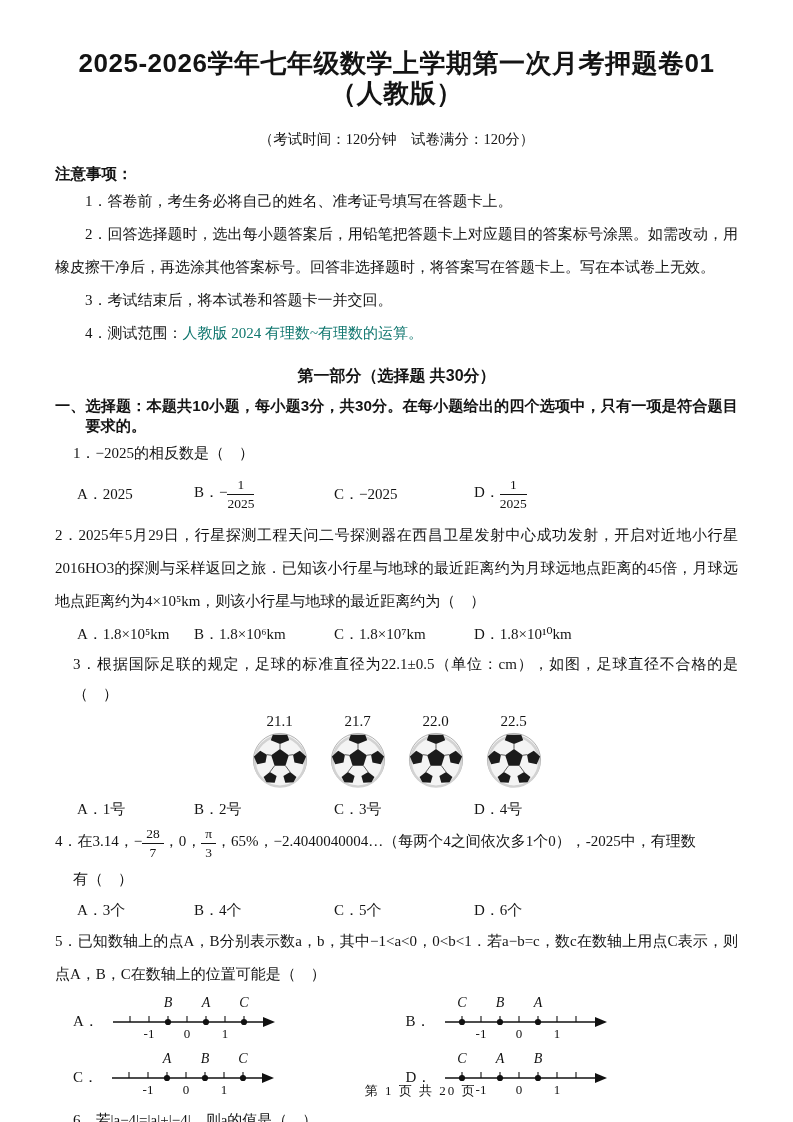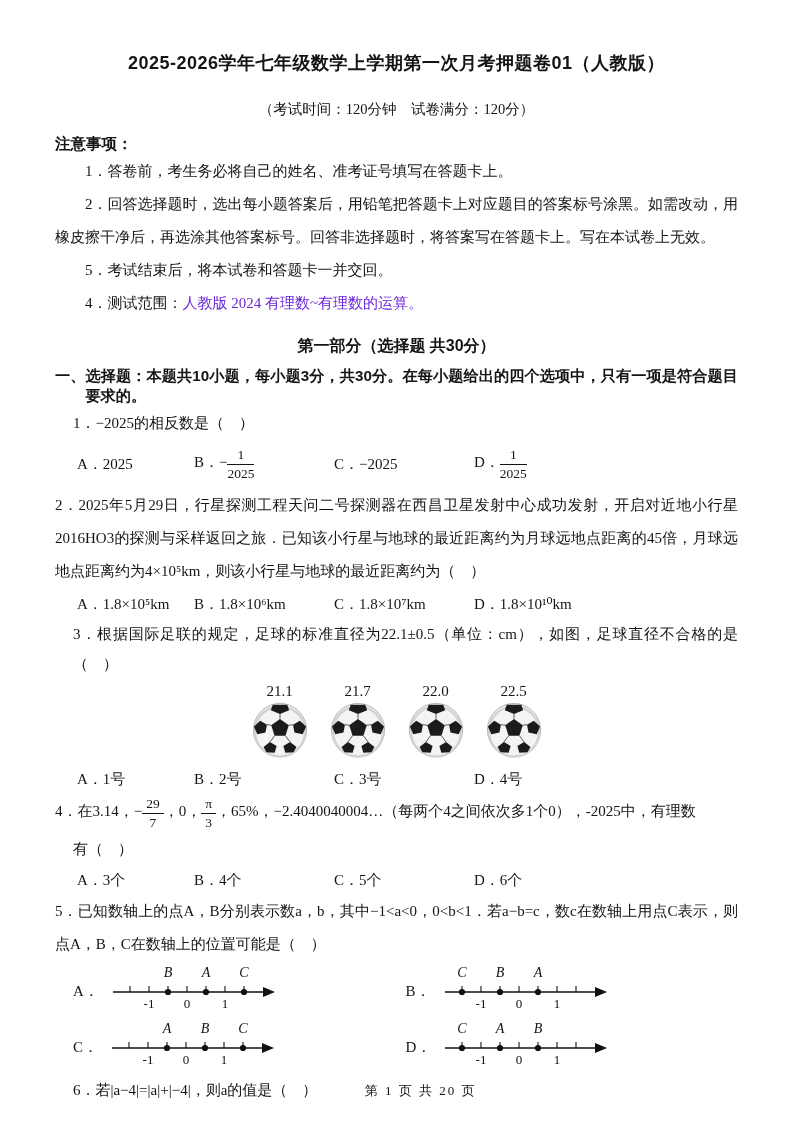--- a/index.html
+++ b/index.html
@@ -5,31 +5,31 @@
   * { box-sizing: border-box; }
   html,body { margin:0; padding:0; }
   body {
     width:793px; height:1122px; background:#ffffff; overflow:hidden;
     font-family:"Liberation Serif","DejaVu Serif",serif; color:#141414;
   }
   .page { position:relative; width:793px; height:1122px; padding:36px 55px 0 55px; }
 
   .title {
     font-family:"Liberation Sans","DejaVu Sans",sans-serif;
-    font-weight:bold; font-size:18px; line-height:30px;
+    font-weight:bold; font-size:26px; line-height:30px;
     text-align:center; margin-top:12px; letter-spacing:0.5px;
   }
   .subtitle { text-align:center; font-size:14.5px; margin-top:22px; }
 
   .notice-heading {
     font-family:"Liberation Sans","DejaVu Sans",sans-serif;
     font-weight:bold; font-size:15.5px; margin-top:15px;
   }
   .notice p { margin:0; font-size:15px; line-height:33px; text-indent:2em; text-align:justify; }
-  .red { color:#6d28d9; }
+  .red { color:#0f766e; }
 
   .part-header {
     text-align:center; font-family:"Liberation Sans","DejaVu Sans",sans-serif;
     font-weight:bold; font-size:16px; margin-top:16px;
   }
   .intro {
     font-family:"Liberation Sans","DejaVu Sans",sans-serif; font-weight:bold;
     font-size:15.2px; line-height:20px; margin-top:9px;
     padding-left:2em; text-indent:-2em; text-align:justify;
   }
@@ -65,21 +65,21 @@
 
   <div class="title">2025-2026学年七年级数学上学期第一次月考押题卷01（人教版）</div>
 
   <div class="subtitle">（考试时间：120分钟　试卷满分：120分）</div>
 
   <div class="notice-heading">注意事项：</div>
 
   <div class="notice">
     <p>1．答卷前，考生务必将自己的姓名、准考证号填写在答题卡上。</p>
     <p>2．回答选择题时，选出每小题答案后，用铅笔把答题卡上对应题目的答案标号涂黑。如需改动，用橡皮擦干净后，再选涂其他答案标号。回答非选择题时，将答案写在答题卡上。写在本试卷上无效。</p>
-    <p>5．考试结束后，将本试卷和答题卡一并交回。</p>
+    <p>3．考试结束后，将本试卷和答题卡一并交回。</p>
     <p><span>4．测试范围：</span><span class="red">人教版 2024 有理数~有理数的运算。</span></p>
   </div>
 
   <div class="part-header">第一部分（选择题 共30分）</div>
 
   <div class="intro">一、选择题：本题共10小题，每小题3分，共30分。在每小题给出的四个选项中，只有一项是符合题目要求的。</div>
 
   <p class="stem tight">1．−2025的相反数是（　）</p>
   <div class="options tall">
     <span><span>A．</span><span>2025</span></span>
@@ -180,21 +180,21 @@
     </div>
   </div>
   <div class="options plain">
     <span>A．1号</span>
     <span>B．2号</span>
     <span>C．3号</span>
     <span>D．4号</span>
   </div>
 
   <p class="stem">
-    <span>4．在3.14，−</span><span class="frac inline-frac"><span class="num">29</span><span class="den">7</span></span><span>，0，</span><span class="frac inline-frac"><span class="num">π</span><span class="den">3</span></span><span>，65%，−2.4040040004…（每两个4之间依次多1个0），-2025中，有理数</span>
+    <span>4．在3.14，−</span><span class="frac inline-frac"><span class="num">28</span><span class="den">7</span></span><span>，0，</span><span class="frac inline-frac"><span class="num">π</span><span class="den">3</span></span><span>，65%，−2.4040040004…（每两个4之间依次多1个0），-2025中，有理数</span>
   </p>
   <p class="stem tight">有（　）</p>
   <div class="options plain">
     <span>A．3个</span>
     <span>B．4个</span>
     <span>C．5个</span>
     <span>D．6个</span>
   </div>
 
   <p class="stem">5．已知数轴上的点A，B分别表示数a，b，其中−1&lt;a&lt;0，0&lt;b&lt;1．若a−b=c，数c在数轴上用点C表示，则点A，B，C在数轴上的位置可能是（　）</p>

